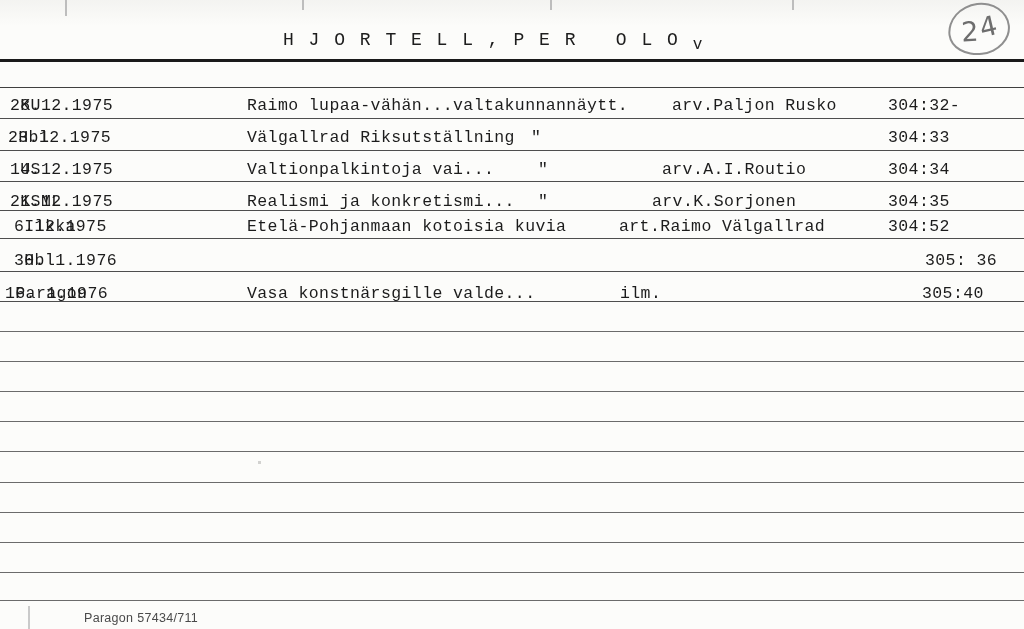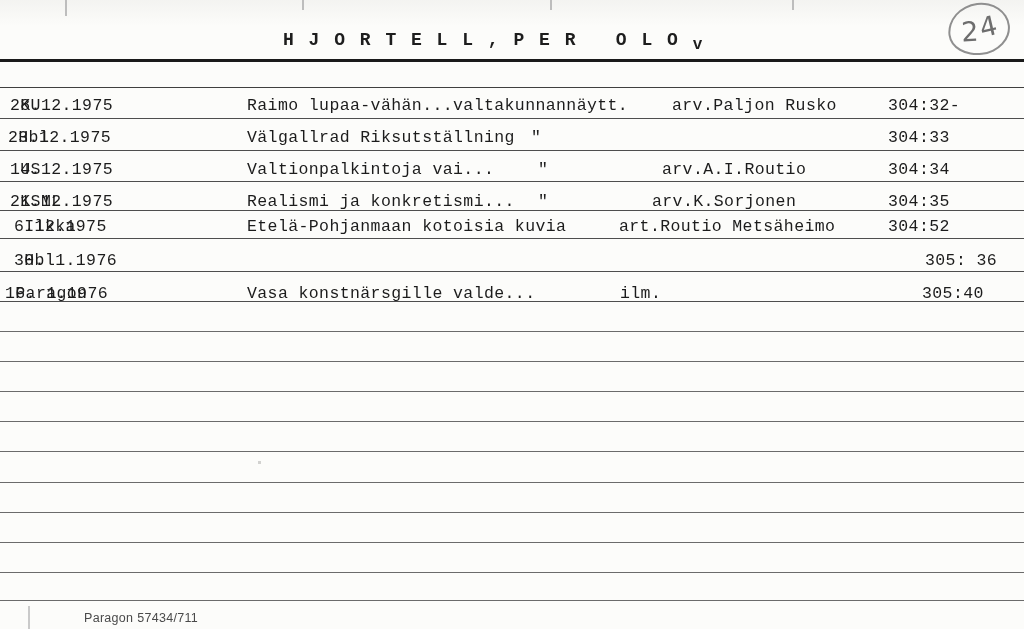--- a/index.html
+++ b/index.html
@@ -13,21 +13,21 @@
   
   #card::before{
     content:"";position:absolute;left:0;top:0;width:1024px;height:26px;
     background:linear-gradient(180deg, rgba(180,180,175,0.12), rgba(255,255,255,0));
   }
   .rule{position:absolute;left:0;width:1024px;background:#565656;height:1px;}
   .rule.thick{background:#1a1a1a;}
   .topmark{position:absolute;top:0;width:2px;background:#bdbdbd;}
   .title{
     position:absolute;left:283px;top:30px;
-    font-size:18px;font-weight:700;letter-spacing:2px;
+    font-size:18px;font-weight:400;letter-spacing:2px;
     color:#1d1d1d;white-space:pre;
   }
   .title .suffix{display:inline-block;transform:translateY(4px);font-size:16px;}
   .circle-badge{
     position:absolute;left:948px;top:3px;width:58px;height:48px;
     border:2px solid #8f8f8f;
     border-radius:52% 48% 50% 50% / 55% 50% 50% 45%;
     transform:rotate(-7deg);
     display:flex;align-items:center;justify-content:center;
     color:#6e6e6e;
@@ -97,21 +97,21 @@
   <div class="row r4">
     <span class="date"><span>21.12.1975</span> <span>KSML</span></span>
     <span class="desc">Realismi ja konkretismi...</span>
     <span class="ditto">"</span>
     <span class="credit">arv.K.Sorjonen</span>
     <span class="ref">304:35</span>
   </div>
   <div class="row r5">
     <span class="date"><span>6.12.1975</span> <span>Ilkka</span></span>
     <span class="desc">Etelä-Pohjanmaan kotoisia kuvia</span>
-    <span class="credit">art.Routio Metsäheimo</span>
+    <span class="credit">art.Raimo Välgallrad</span>
     <span class="ref">304:52</span>
   </div>
   <div class="row r6">
     <span class="date"><span>30. 1.1976</span> <span>Hbl</span></span>
     <span class="ref">305: 36</span>
   </div>
   <div class="row r7">
     <span class="date"><span>16. 1.1976</span> <span>Paragon</span></span>
     <span class="desc">Vasa konstnärsgille valde...</span>
     <span class="credit">ilm.</span>

